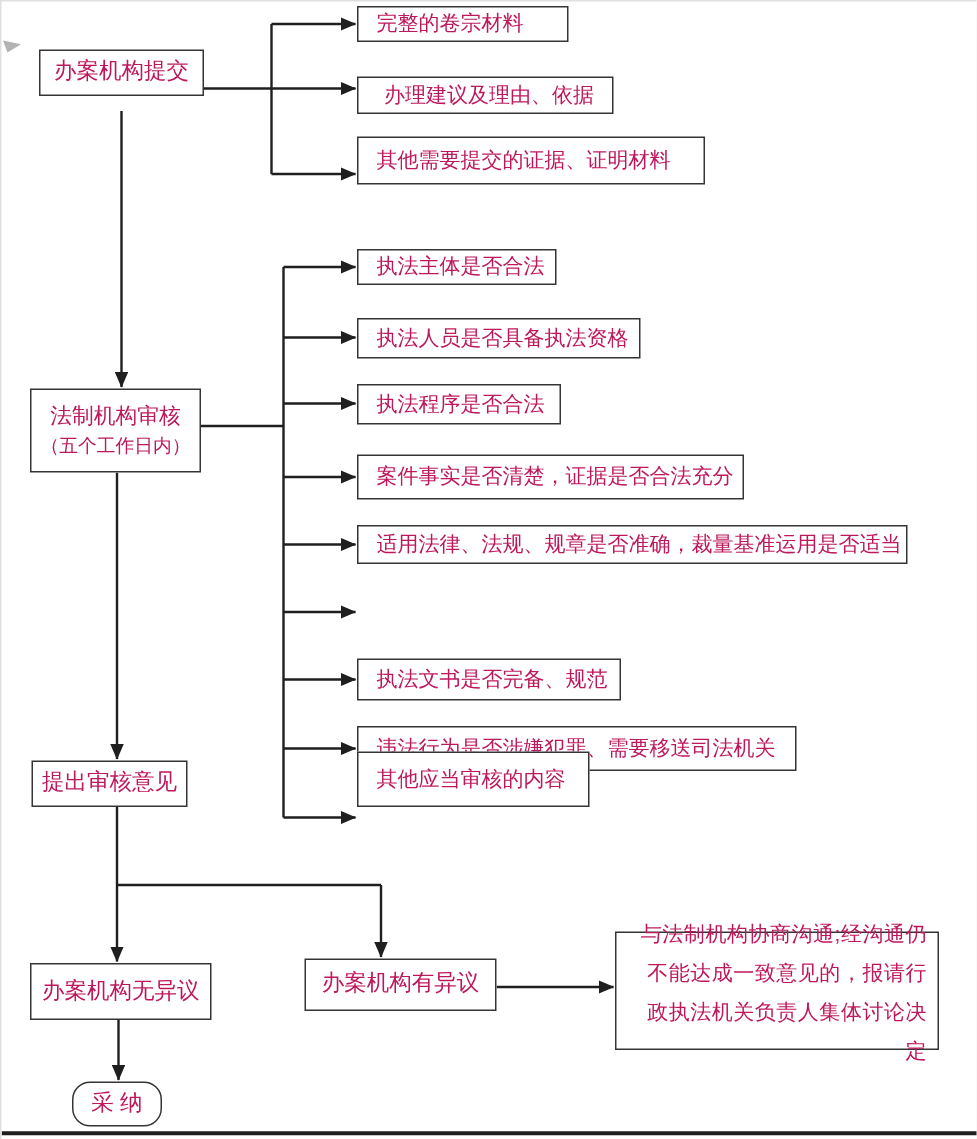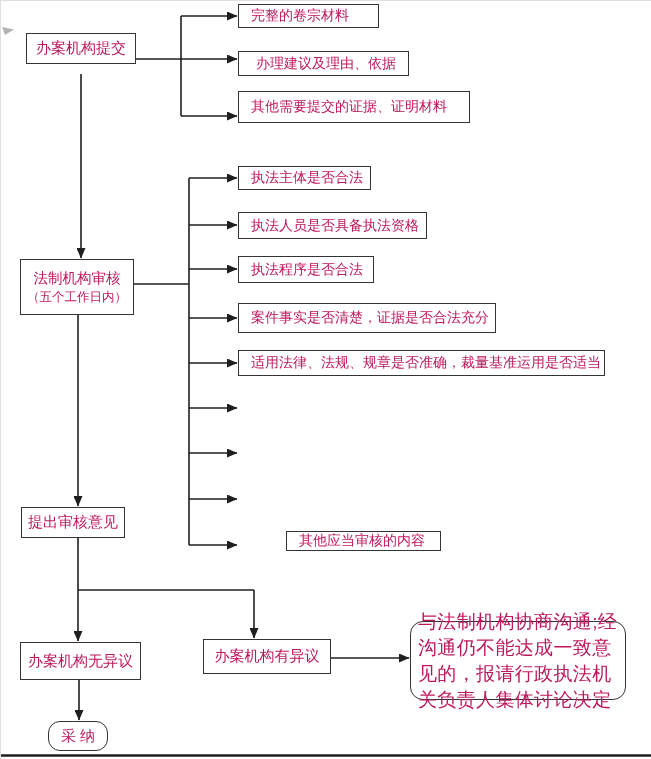--- a/index.html
+++ b/index.html
@@ -13,22 +13,22 @@
     position:absolute; background:#ffffff; border:1.5px solid #343434;
     box-sizing:border-box; display:flex; align-items:center;
     color:#be185d; z-index:1; line-height:1.25;
   }
   .center { justify-content:center; text-align:center; }
   .item { padding-left:12px; font-size:14px; white-space:nowrap; }
   .node { font-size:15px; }
   .two-line { flex-direction:column; justify-content:center; }
   .two-line .l1 { font-size:14.5px; }
   .two-line .l2 { font-size:12.5px; margin-top:3px; }
-  .wrapbox { font-size:19px; letter-spacing:0.35px; line-height:26px;
-    padding:0 7px; white-space:normal; text-align:left; align-items:center;border-radius:13px; }
+  .wrapbox { font-size:14px; letter-spacing:0.35px; line-height:26px;
+    padding:0 7px; white-space:normal; text-align:right; align-items:center; }
 </style>
 </head>
 <body>
 
 <div id="stage">
 
   <svg id="wires" viewBox="0 0 651 759" xmlns="http://www.w3.org/2000/svg">
     <defs>
       <marker id="arr" markerUnits="userSpaceOnUse" markerWidth="11" markerHeight="9" refX="10" refY="4.5" orient="auto">
         <path d="M0,0 L10.5,4.5 L0,9 Z" fill="#1f1f1f"></path>
@@ -90,15 +90,17 @@
 
   <div class="box item" style="left:237px; top:3px; width:141px; height:24px;">完整的卷宗材料</div>
   <div class="box item" style="left:237px; top:50px; width:171px; height:25px;padding-left:17px;">办理建议及理由、依据</div>
   <div class="box item" style="left:237px; top:90px; width:232px; height:32px;">其他需要提交的证据、证明材料</div>
 
   <div class="box item" style="left:237px; top:165px; width:133px; height:24px;">执法主体是否合法</div>
   <div class="box item" style="left:237px; top:211px; width:189px; height:27px;">执法人员是否具备执法资格</div>
   <div class="box item" style="left:237px; top:255px; width:136px; height:27px;">执法程序是否合法</div>
   <div class="box item" style="left:237px; top:302px; width:258px; height:30px;">案件事实是否清楚，证据是否合法充分</div>
   <div class="box item" style="left:237px; top:349px; width:367px; height:26px;">适用法律、法规、规章是否准确，裁量基准运用是否适当</div>
-  <div class="box item" style="left:237px; top:530px; width:155px; height:20px;margin-left:48px;">其他应当审核的内容</div>
+  <div class="box item" style="left:237px; top:438px; width:176px; height:28px;">执法文书是否完备、规范</div>
+  <div class="box item" style="left:237px; top:483px; width:293px; height:30px;">违法行为是否涉嫌犯罪、需要移送司法机关</div>
+  <div class="box item" style="left:237px; top:500px; width:155px; height:37px;">其他应当审核的内容</div>
 
 </div>
 
 </body></html>

